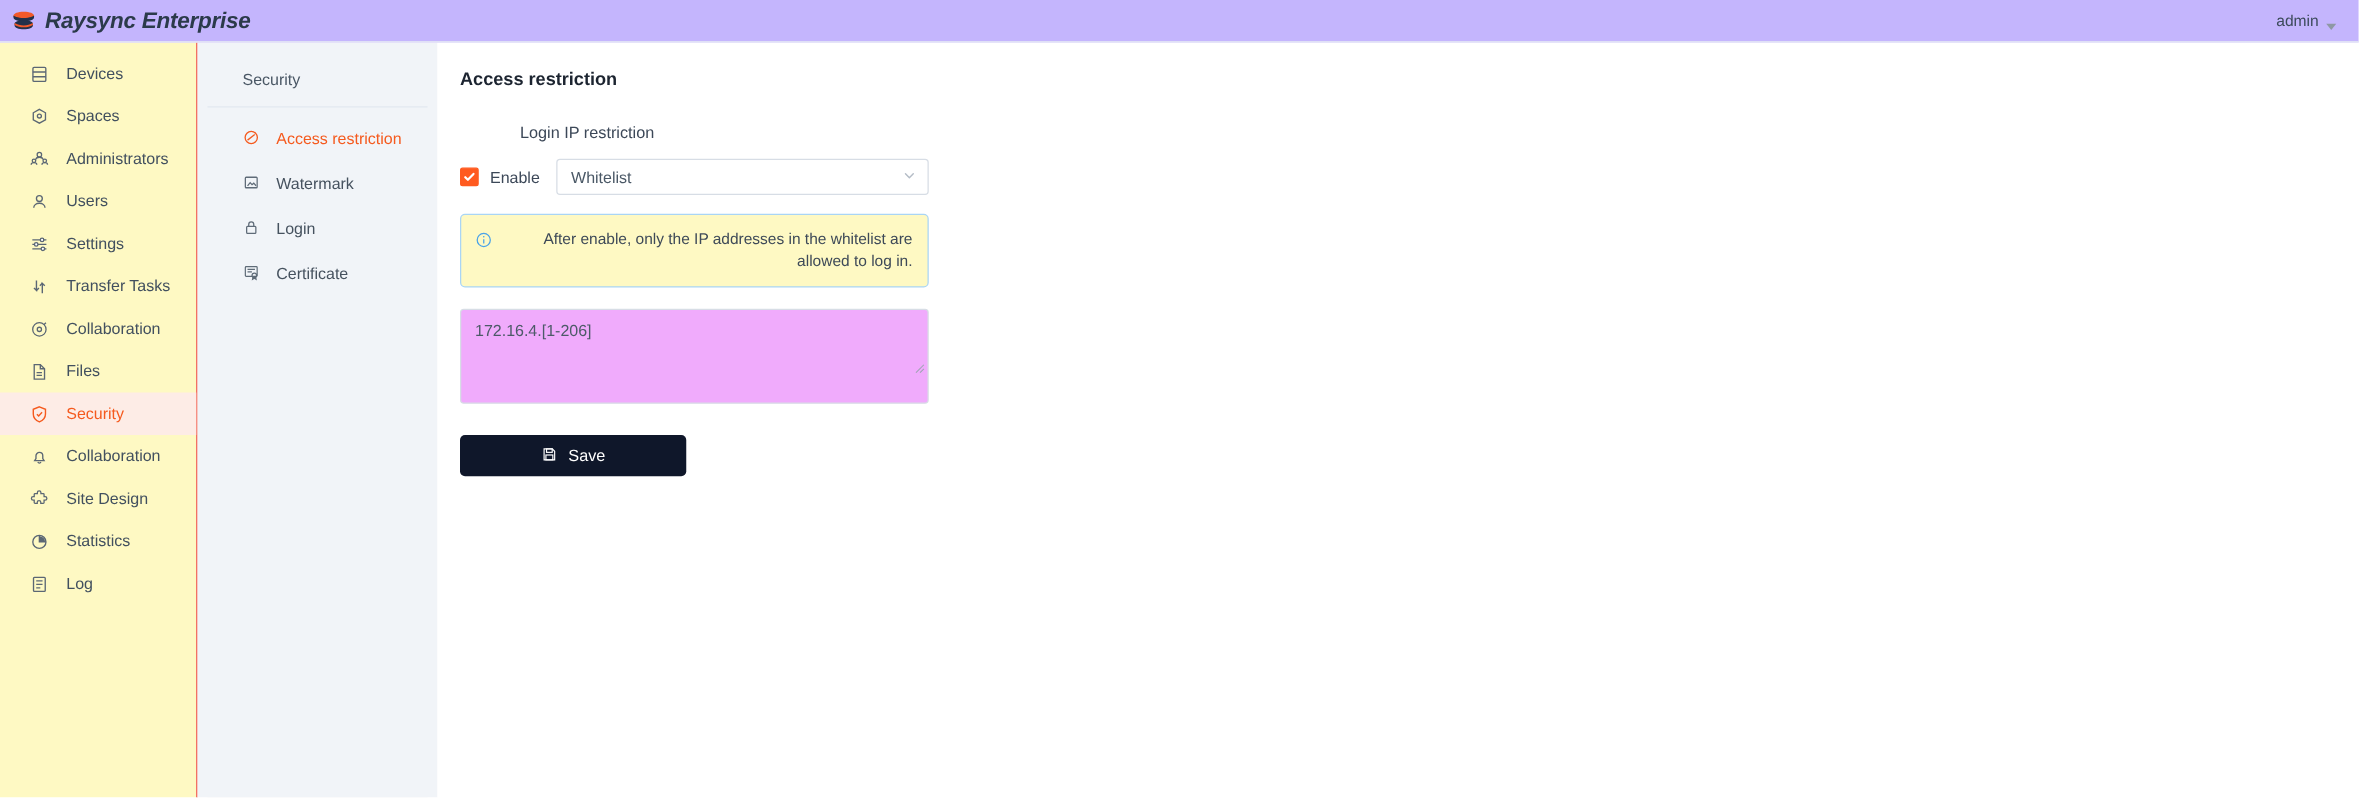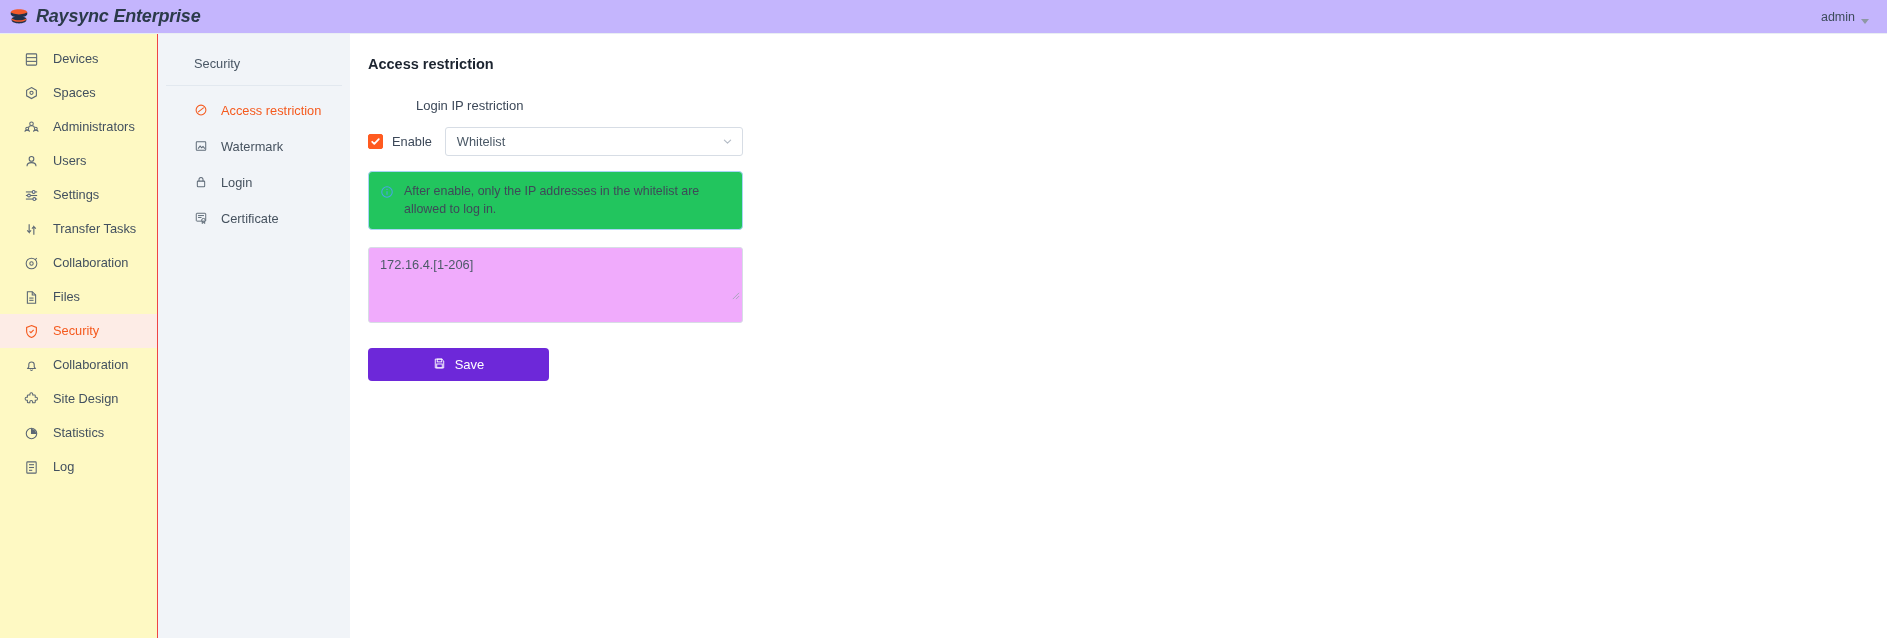--- a/index.html
+++ b/index.html
@@ -169,28 +169,29 @@
     align-items: center;
     padding: 0 9px 0 11px;
     justify-content: space-between;
     cursor: pointer;
   }
   .select-value { font-size: 12.8px; color: #4a5866; }
   .chev { color: #b4bcc6; display: block; }
 
   .alert {
     width: 375px;
-    background: #22c55e;
+    background: #fef9c3;
     border: 1px solid #a9d5f5;
     border-radius: 4px;
     padding: 11px 12px 11px 11px;
     display: flex;
     gap: 10px;
     align-items: flex-start;
     margin-bottom: 17px;
+    text-align: right;
   }
   .alert .info-ico { flex: 0 0 14px; margin-top: 2px; color: #4aa3e8; display:block; }
   .alert-text {
     font-size: 12.4px;
     color: #3e4a58;
     line-height: 1.42;
   }
 
   .textarea {
     width: 375px;
@@ -213,21 +214,21 @@
     position: absolute;
     right: 3px; bottom: 28px;
     width: 9px; height: 9px;
     pointer-events: none;
     color: #9aa4b0;
   }
 
   .save-btn {
     width: 181px;
     height: 33px;
-    background: #6d28d9;
+    background: #0f172a;
     border: none;
     border-radius: 4px;
     color: #fff;
     font-size: 13px;
     font-family: "Liberation Sans", "DejaVu Sans", sans-serif;
     display: flex;
     align-items: center;
     justify-content: center;
     gap: 9px;
     cursor: pointer;

